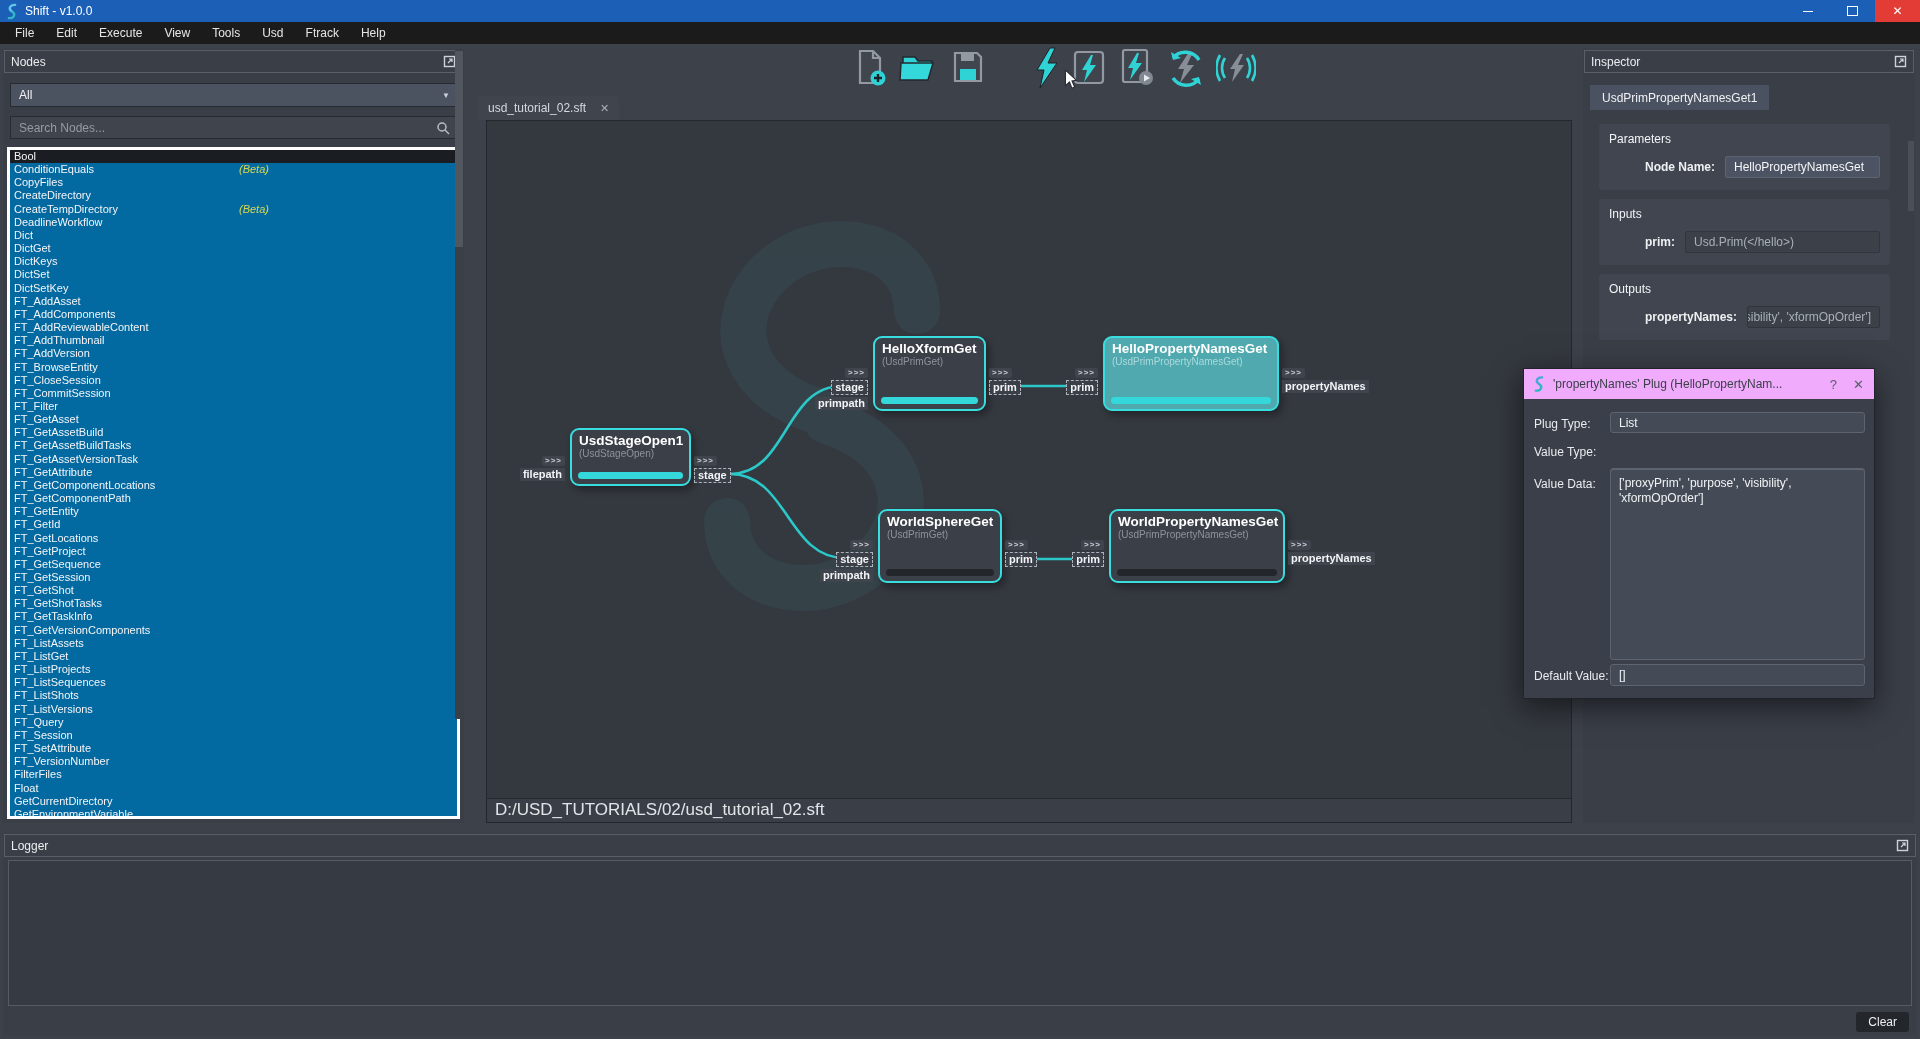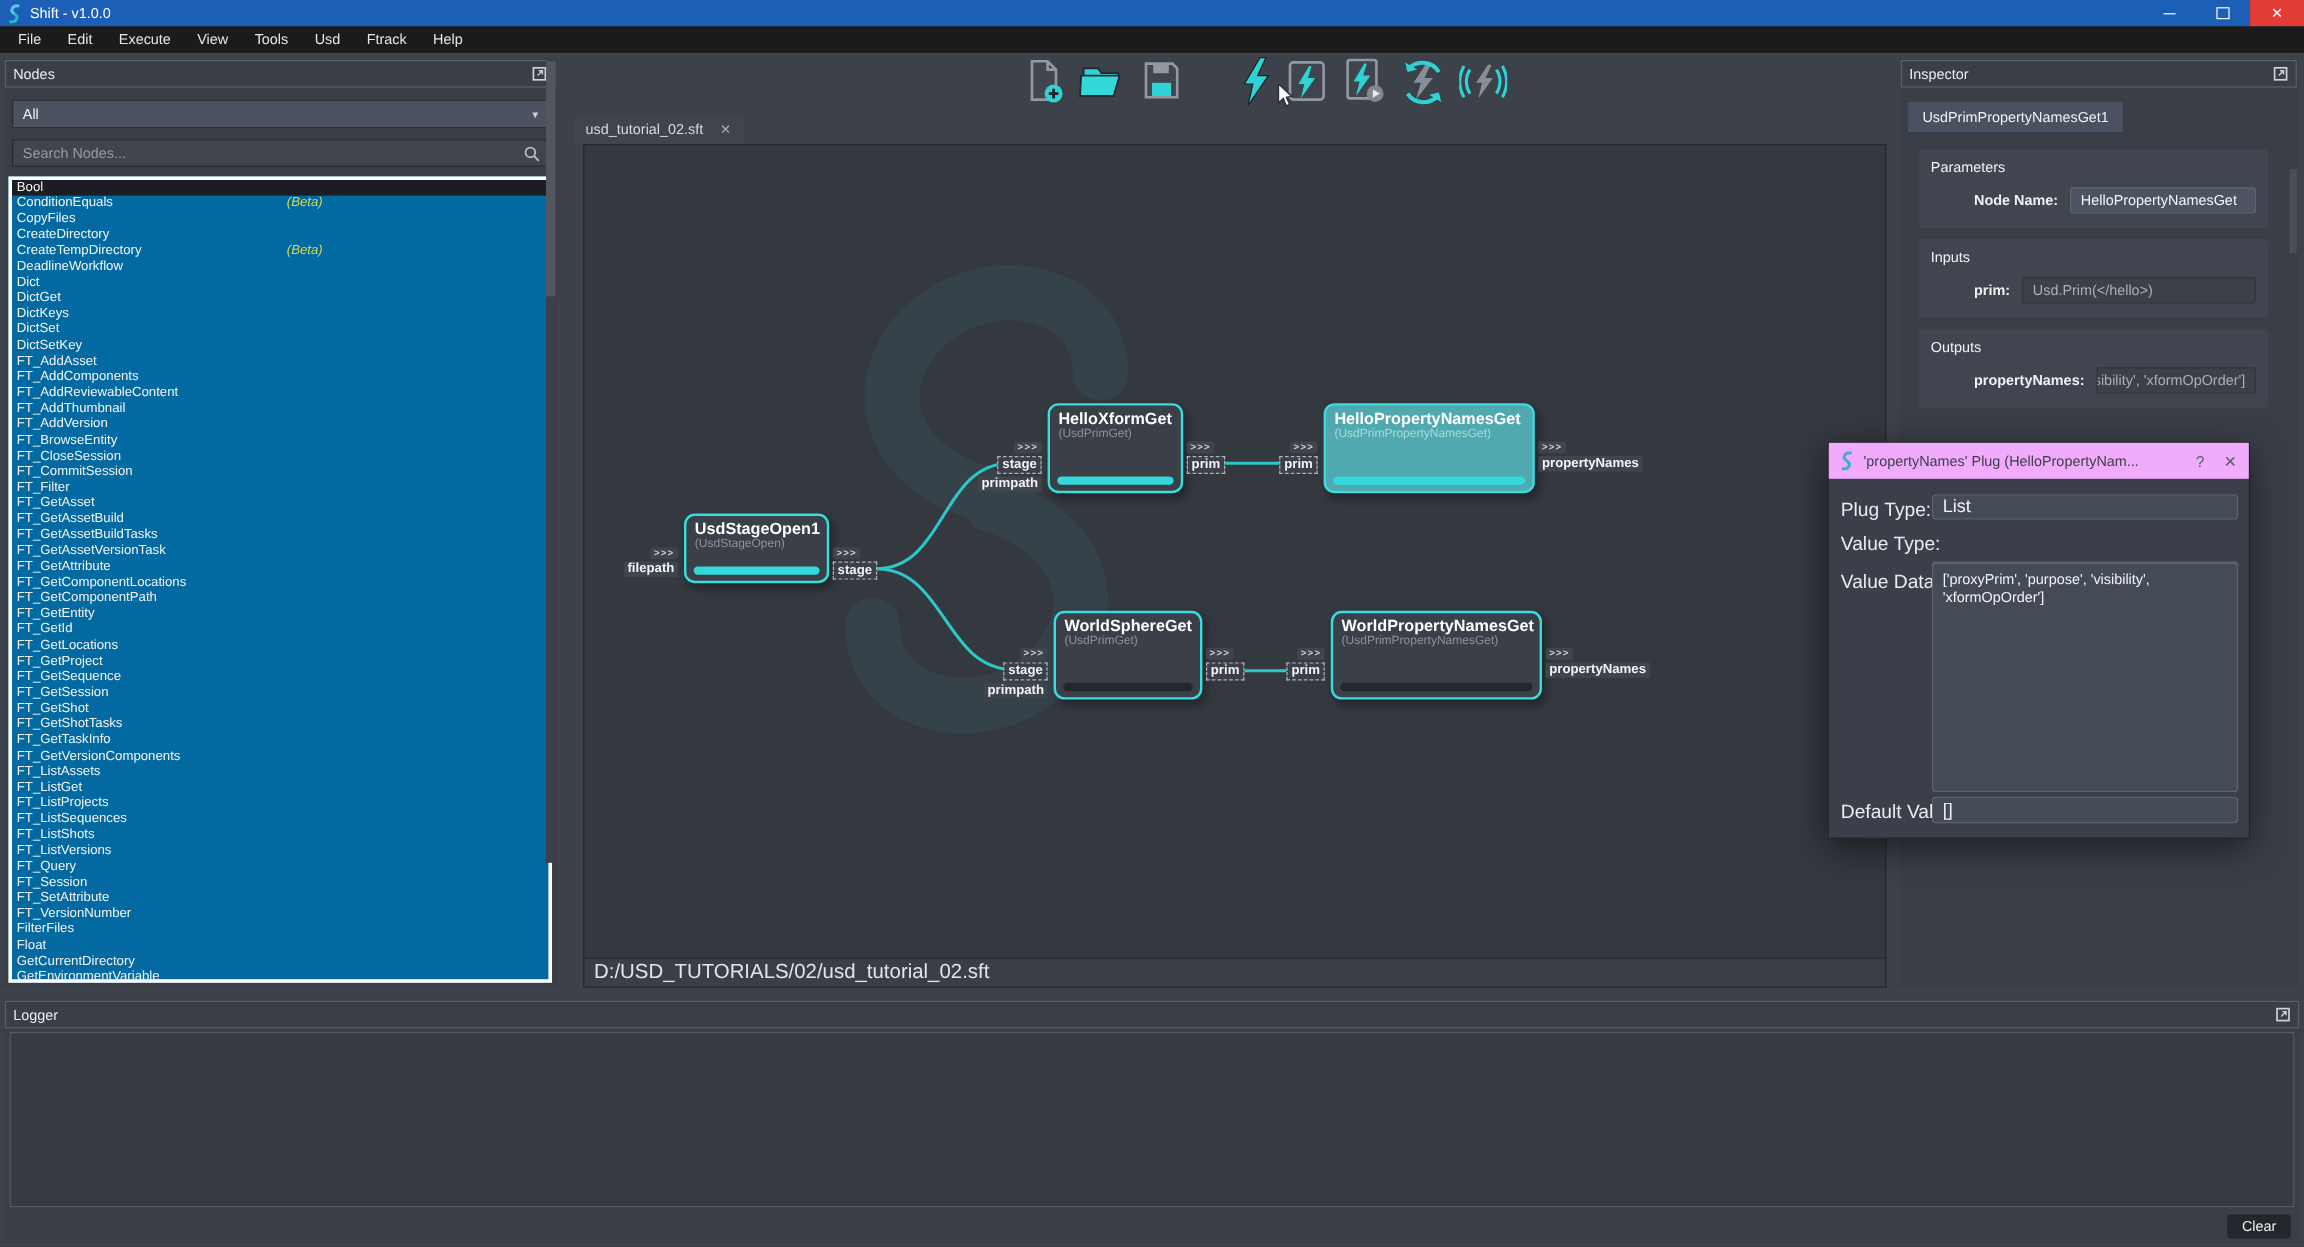--- a/index.html
+++ b/index.html
@@ -87,23 +87,23 @@
   .sec-input.clip-left{justify-content:flex-end;}
   .insp-scroll{position:absolute;right:1px;top:92px;width:6px;height:70px;background:#4b5058;}
   
   #dialog{position:absolute;left:1523px;top:368px;width:352px;height:331px;z-index:60;
           background:#3a3f49;box-shadow:0 8px 28px rgba(0,0,0,0.55);border:1px solid #20232a;box-sizing:border-box;}
   .dlg-titlebar{position:absolute;left:0;top:0;width:100%;height:30px;background:#f0abfc;
                 display:flex;align-items:center;padding:0 8px;box-sizing:border-box;}
   .dlg-title{font-size:12px;color:#3c4149;margin-left:7px;flex:1;white-space:nowrap;overflow:hidden;}
   .dlg-help{color:#5a5f68;font-size:13px;margin-right:16px;}
   .dlg-close{color:#5a5f68;font-size:13px;margin-right:2px;}
-  .dlg-label{position:absolute;left:10px;font-size:16px;color:#e9ebee;}
+  .dlg-label{position:absolute;left:10px;font-size:12px;color:#e9ebee;}
   .dlg-input{position:absolute;left:86px;width:255px;background:#444a56;border:1px solid #5d6470;
-             border-radius:3px;color:#f1f3f5;font-size:15px;display:flex;align-items:center;
+             border-radius:3px;color:#f1f3f5;font-size:12px;display:flex;align-items:center;
              padding:0 8px;box-sizing:border-box;}
   .dlg-area{position:absolute;left:86px;width:255px;background:#444a56;border:1px solid #5d6470;
             border-radius:3px;color:#f1f3f5;font-size:12px;padding:6px 8px;box-sizing:border-box;
             white-space:pre-wrap;line-height:15px;}
   
   #logger{left:3px;top:833px;width:1914px;height:203px;}
   .log-content{position:absolute;left:5px;top:27px;width:1904px;height:146px;background:#353a43;
                border:1px solid #565b64;box-sizing:border-box;}
   .clear-btn{position:absolute;right:8px;top:179px;background:#23262b;border-radius:3px;color:#eef0f2;
              font-size:12px;padding:3px 12px;}

